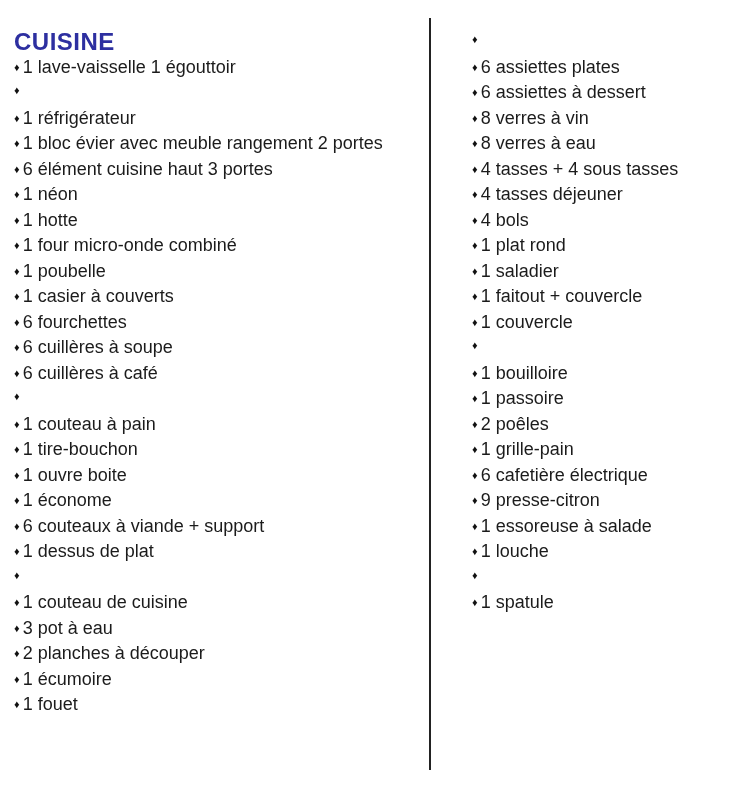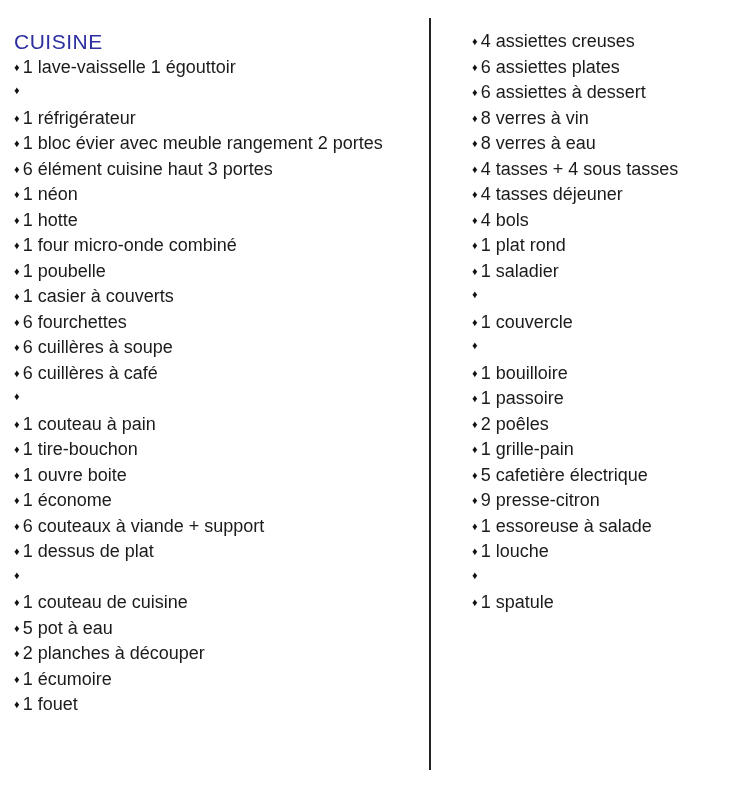--- a/index.html
+++ b/index.html
@@ -27,22 +27,22 @@
   .col-left {
     left: 14px;
     width: 412px;
   }
   .col-right {
     left: 472px;
     width: 270px;
   }
   .title {
     margin: 0;
-    font-size: 21px;
-    font-weight: normal;
+    font-size: 24px;
+    font-weight: bold;
     line-height: 25.5px;
     letter-spacing: 0.5px;
     color: #2d2fa0;
   }
   .item {
     height: 25.5px;
     line-height: 25.5px;
     font-size: 18px;
     white-space: pre;
     display: flex;
@@ -177,21 +177,21 @@
         <span class="bullet">♦</span>
       </div>
 
       <div class="item">
         <span class="bullet">♦</span>
         <span class="item-text">1 couteau de cuisine</span>
       </div>
 
       <div class="item">
         <span class="bullet">♦</span>
-        <span class="item-text">5 pot à eau</span>
+        <span class="item-text">3 pot à eau</span>
       </div>
 
       <div class="item">
         <span class="bullet">♦</span>
         <span class="item-text">2 planches à découper</span>
       </div>
 
       <div class="item">
         <span class="bullet">♦</span>
         <span class="item-text">1 écumoire</span>
@@ -202,21 +202,20 @@
         <span class="item-text">1 fouet</span>
       </div>
     </div>
 
   <div class="divider"></div>
 
   <div class="col col-right">
 
       <div class="item">
         <span class="bullet">♦</span>
-        <span class="item-text">4 assiettes creuses</span>
       </div>
 
       <div class="item">
         <span class="bullet">♦</span>
         <span class="item-text">6 assiettes plates</span>
       </div>
 
       <div class="item">
         <span class="bullet">♦</span>
         <span class="item-text">6 assiettes à dessert</span>
@@ -252,20 +251,21 @@
         <span class="item-text">1 plat rond</span>
       </div>
 
       <div class="item">
         <span class="bullet">♦</span>
         <span class="item-text">1 saladier</span>
       </div>
 
       <div class="item">
         <span class="bullet">♦</span>
+        <span class="item-text">1 faitout + couvercle</span>
       </div>
 
       <div class="item">
         <span class="bullet">♦</span>
         <span class="item-text">1 couvercle</span>
       </div>
 
       <div class="item">
         <span class="bullet">♦</span>
       </div>
@@ -285,21 +285,21 @@
         <span class="item-text">2 poêles</span>
       </div>
 
       <div class="item">
         <span class="bullet">♦</span>
         <span class="item-text">1 grille-pain</span>
       </div>
 
       <div class="item">
         <span class="bullet">♦</span>
-        <span class="item-text">5 cafetière électrique</span>
+        <span class="item-text">6 cafetière électrique</span>
       </div>
 
       <div class="item">
         <span class="bullet">♦</span>
         <span class="item-text">9 presse-citron</span>
       </div>
 
       <div class="item">
         <span class="bullet">♦</span>
         <span class="item-text">1 essoreuse à salade</span>

